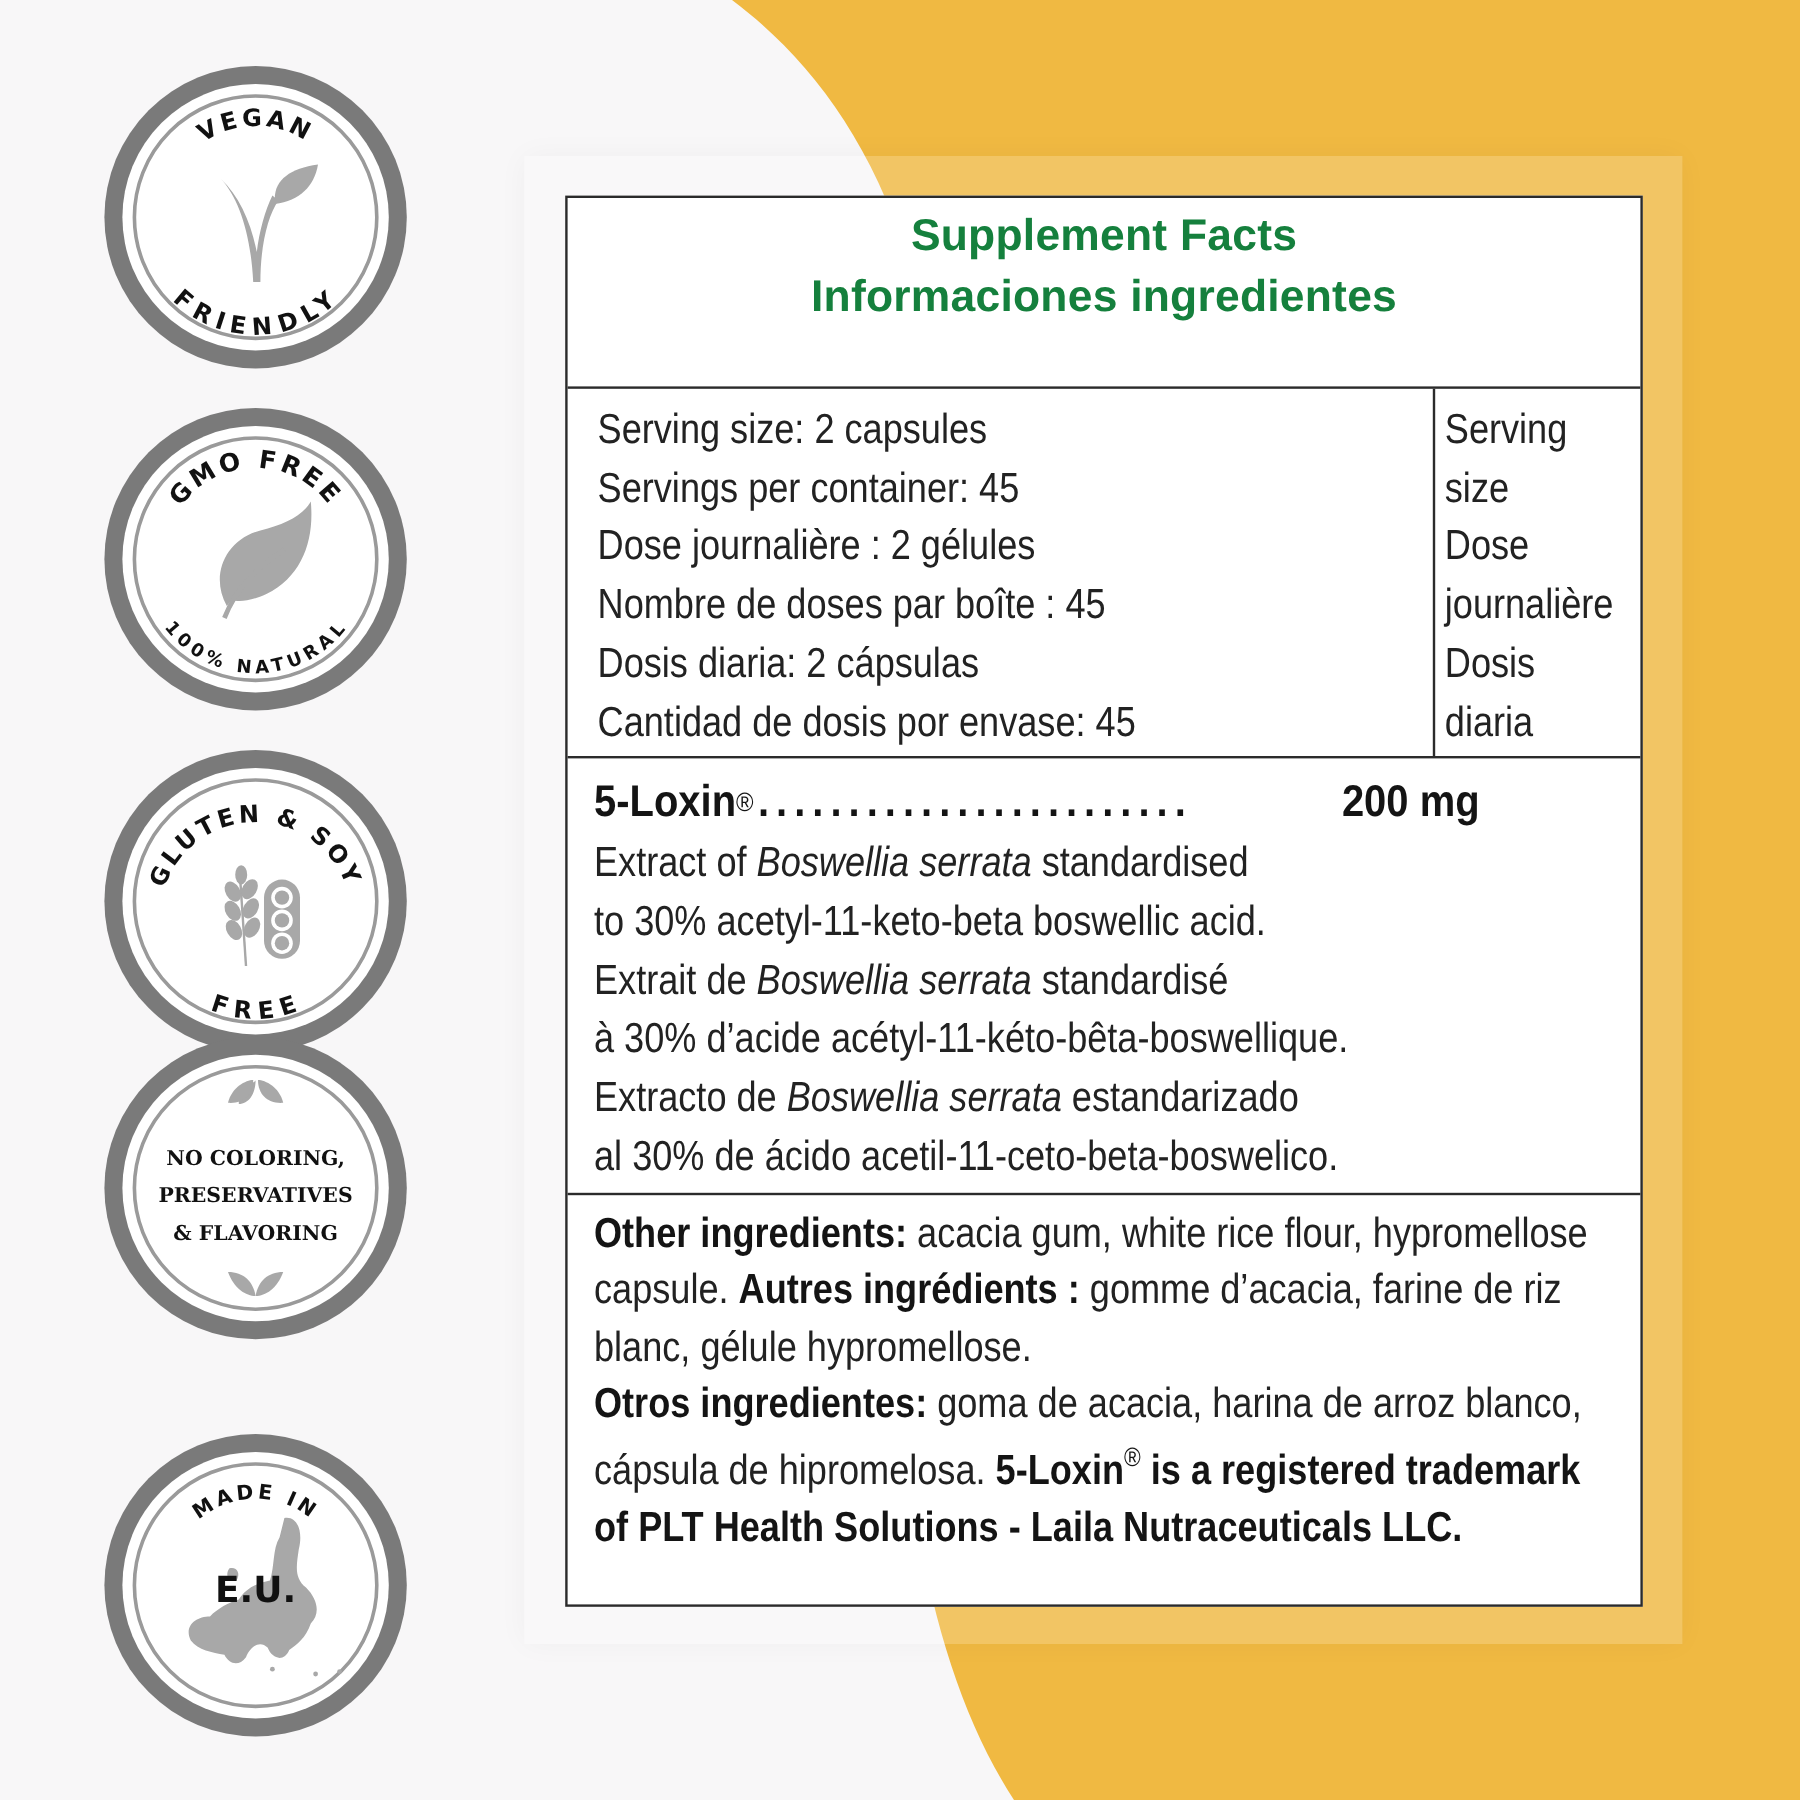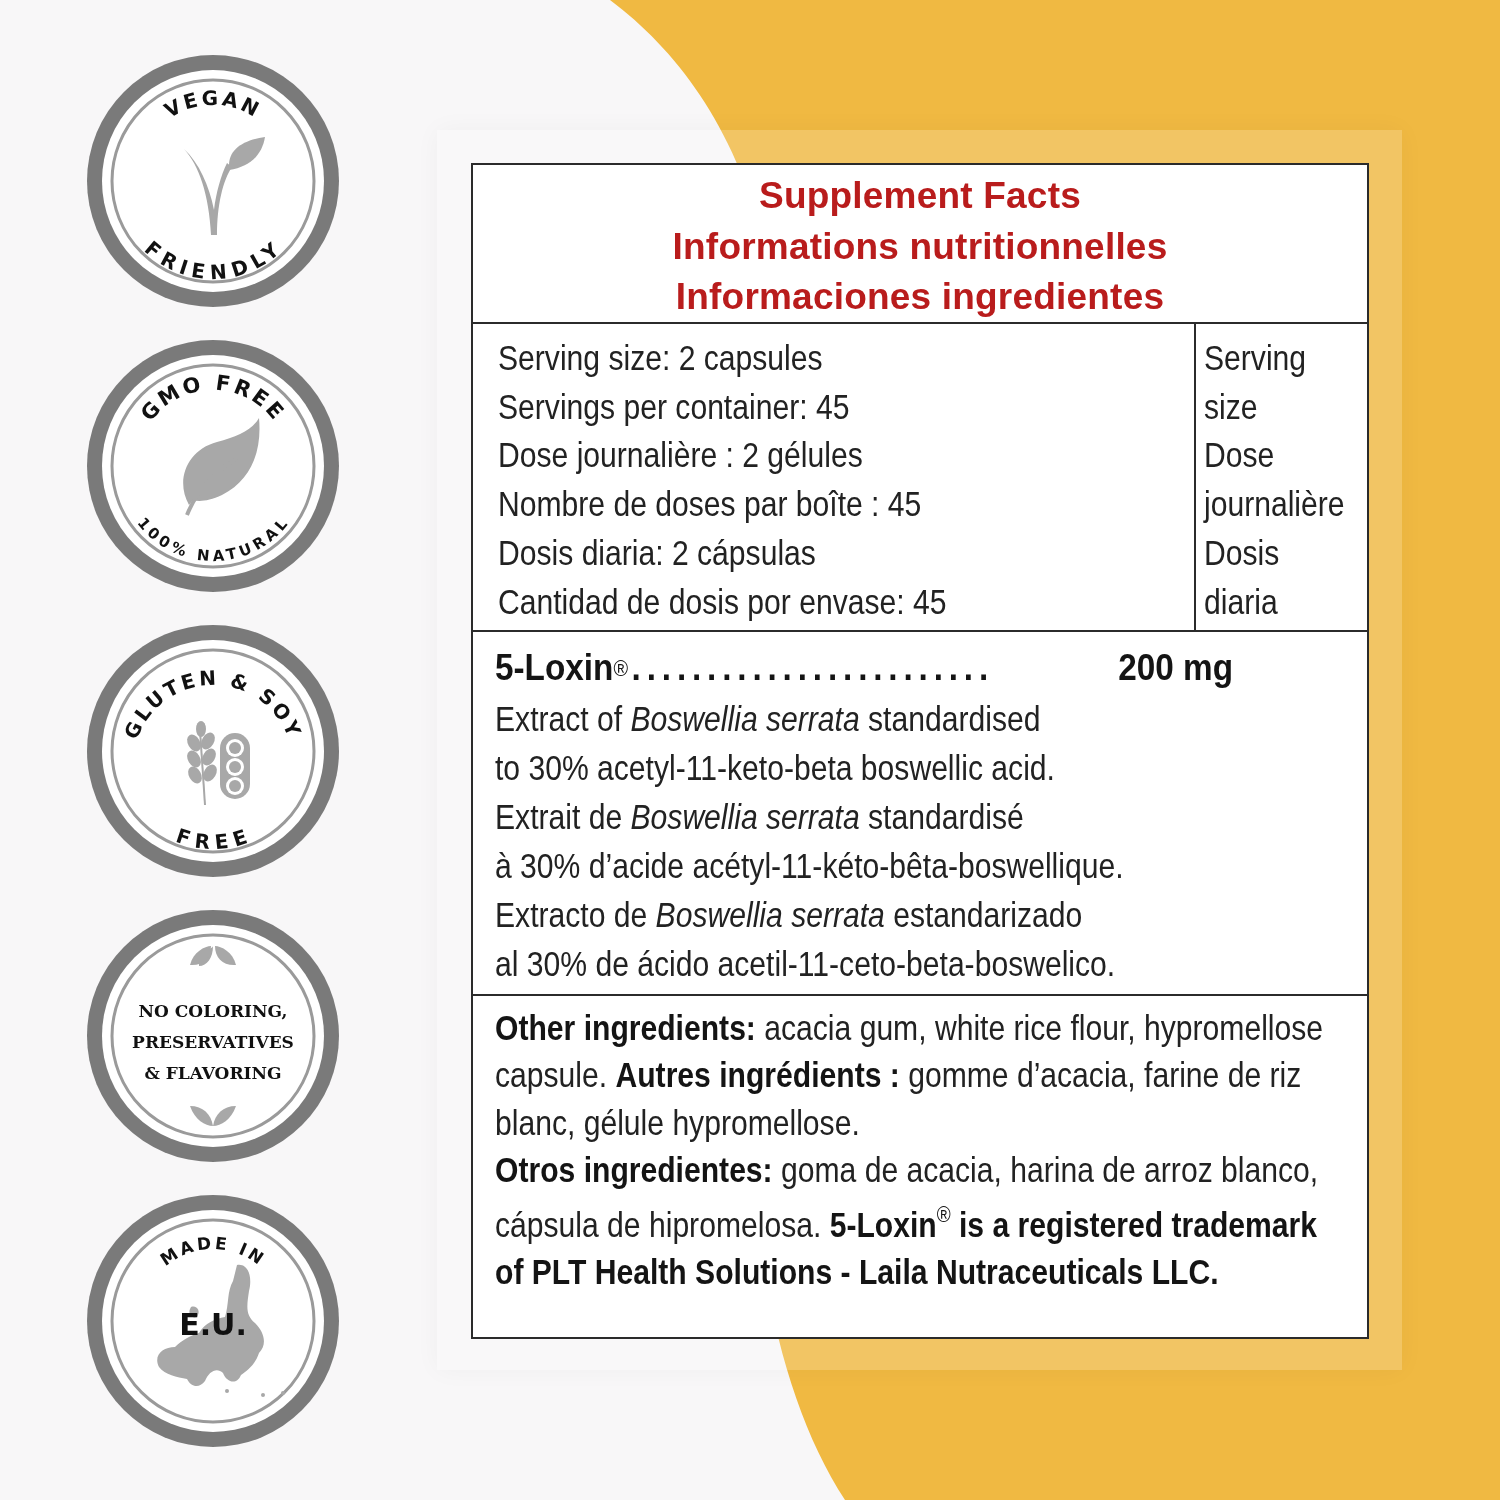--- a/index.html
+++ b/index.html
@@ -45,21 +45,21 @@
     border-bottom: 2px solid #2b2b2b;
     text-align: center;
     padding-top: 6px;
   }
   .facts-header .line {
     display: block;
     font-weight: bold;
     font-size: 37px;
     line-height: 50.5px;
     letter-spacing: 0.2px;
-    color: #b91c1c;
+    color: #15803d;
   }
   .serving {
     display: flex;
     height: 308px;
     border-bottom: 2px solid #2b2b2b;
   }
   .serving-left {
     width: 812px;
     border-right: 2px solid #2b2b2b;
     padding: 10px 0 0 25px;
@@ -206,21 +206,21 @@
       <circle cx="148" cy="123" r="9" fill="#ffffff"></circle>
         <circle cx="148" cy="123" r="6" fill="#a8a8a8"></circle>
       <circle cx="148" cy="142" r="9" fill="#ffffff"></circle>
         <circle cx="148" cy="142" r="6" fill="#a8a8a8"></circle>
       <circle cx="148" cy="161" r="9" fill="#ffffff"></circle>
         <circle cx="148" cy="161" r="6" fill="#a8a8a8"></circle>
     </g>
   </svg>
 </div>
 
-<div class="badge" style="top:910px;">
+<div class="badge" style="top:864px;">
   <svg viewBox="0 0 252 252">
     <circle cx="126" cy="126" r="111" fill="#ffffff"></circle>
     <circle cx="126" cy="126" r="101" fill="none" stroke="#9a9a9a" stroke-width="3"></circle>
     <g>
       <path d="M 112 52 C 118 40, 126 38, 126 36 C 126 48, 120 56, 112 56 Z" fill="#a8a8a8"></path>
       <path d="M 103 55 C 106 42, 118 36, 124 36 C 124 48, 116 56, 103 55 Z" fill="#a8a8a8"></path>
       <path d="M 128 36 C 134 36, 146 42, 149 55 C 136 56, 128 48, 128 36 Z" fill="#a8a8a8"></path>
     </g>
     <text x="126" y="107" text-anchor="middle" font-family="DejaVu Serif, serif" font-weight="bold" font-size="17" fill="#111">NO COLORING,</text>
     <text x="126" y="138" text-anchor="middle" font-family="DejaVu Serif, serif" font-weight="bold" font-size="17" fill="#111">PRESERVATIVES</text>
@@ -249,21 +249,20 @@
       <circle cx="176" cy="200" r="2" fill="#a8a8a8"></circle>
       <circle cx="140" cy="196" r="2" fill="#a8a8a8"></circle>
     </g>
     <text x="126" y="140" text-anchor="middle" font-family="DejaVu Sans, sans-serif" font-weight="bold" font-size="30" fill="#111">E.U.</text>
   </svg>
 </div>
 
 <div class="facts">
   <div class="facts-header">
     <span class="line">Supplement Facts</span>
-    <span class="line">Informations nutritionnelles</span>
     <span class="line">Informaciones ingredientes</span>
   </div>
 
   <div class="serving">
     <div class="serving-left">
       <span class="row">Serving size: 2 capsules</span>
       <span class="row">Servings per container: 45</span>
       <span class="row">Dose journalière : 2 gélules</span>
       <span class="row">Nombre de doses par boîte : 45</span>
       <span class="row">Dosis diaria: 2 cápsulas</span>

